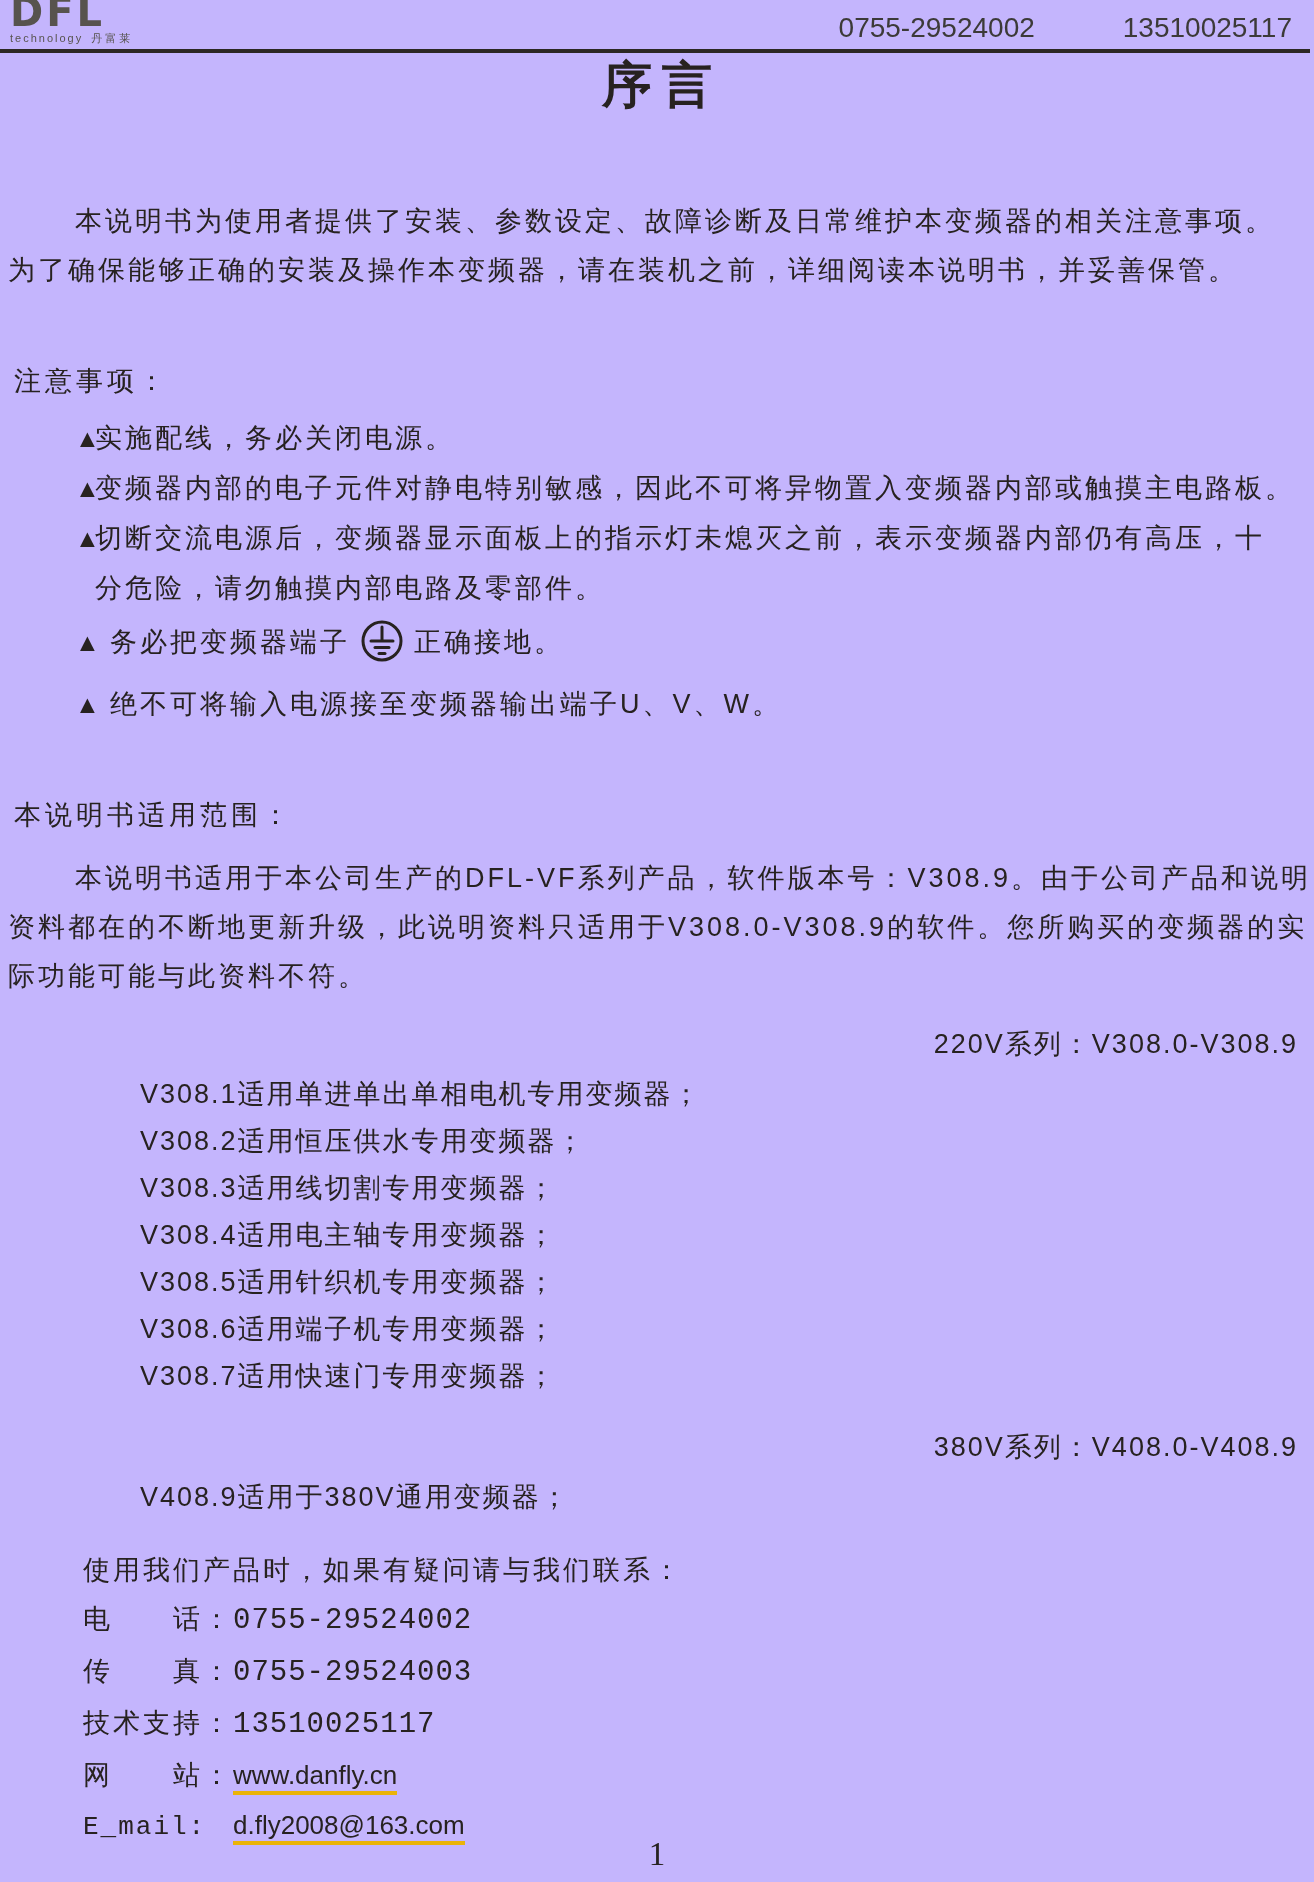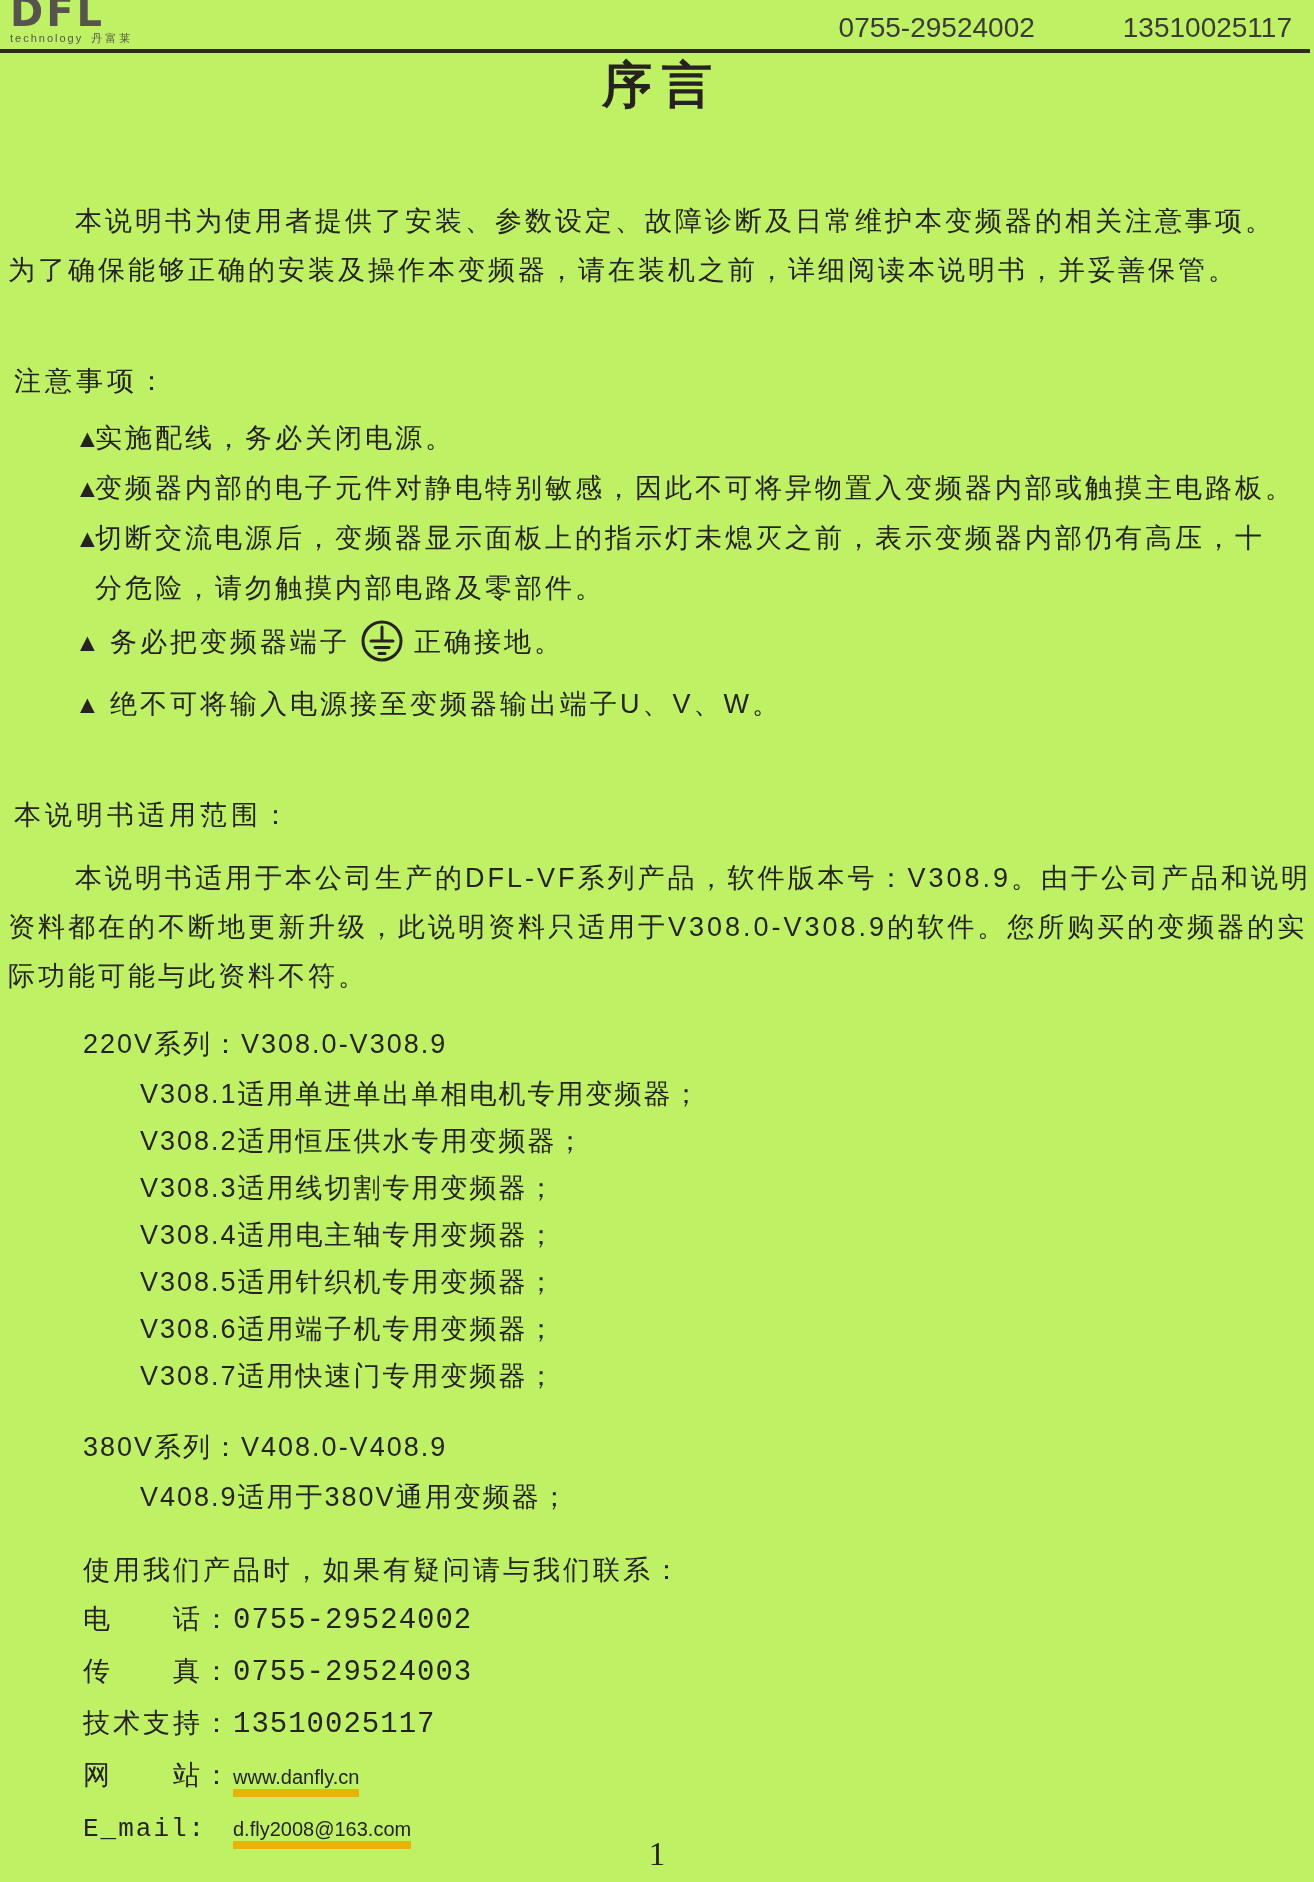--- a/index.html
+++ b/index.html
@@ -1,19 +1,19 @@
 <!DOCTYPE html>
 <html><head>
 <meta charset="utf-8">
 <style>
   html,body{margin:0;padding:0;background:#ffffff;}
   .page{
     position:relative;
     width:1314px;height:1882px;
-    background:#bef264;
+    background:#c4b5fd;
     overflow:hidden;
     color:#272220;
     font-family:"Liberation Sans","DejaVu Sans",sans-serif;
   }
   
   .header{position:relative;height:53px;}
   .logo{position:absolute;left:10px;top:-8px;line-height:1;}
   .logo-brand{
     font-family:"DejaVu Sans","Liberation Sans",sans-serif;
     font-weight:900;font-size:40px;letter-spacing:3px;color:#57534e;
@@ -48,37 +48,37 @@
   .bullet .bl{display:block;}
   .bullet-ground{margin-top:4px;}
   .bullet-uvw{margin-top:12px;}
   .ground-svg{vertical-align:-12px;margin:0 10px;}
   
   .scope-para{margin:24px 8px 0 8px;white-space:nowrap;}
   .scope-para .ln1{display:block;padding-left:67px;}
   .scope-para .ln{display:block;}
   .software-heading{margin:24px 0 0 84px;font-size:27px;letter-spacing:4px;line-height:30px;}
   
-  .series-heading{margin:28px 16px 0 83px;font-size:27px;letter-spacing:2px;line-height:30px;}
+  .series-heading{margin:28px 16px 0 83px;font-size:27px;letter-spacing:2px;line-height:30px;text-align:right;}
   .series-list{list-style:none;margin:12px 0 0 0;padding:0;}
   .series-item{margin-left:140px;font-size:27px;letter-spacing:2px;line-height:47px;white-space:nowrap;}
   .series-380{margin-top:32px;}
   
   .contact-intro{margin:26px 0 0 83px;font-size:27px;letter-spacing:3px;line-height:47px;}
   .crow{margin-left:83px;line-height:50px;font-size:27px;white-space:nowrap;}
   .clabel{display:inline-block;width:150px;letter-spacing:3px;}
   .clabel-latin{font-family:"Liberation Mono","DejaVu Sans Mono",monospace;letter-spacing:2px;font-size:26px;}
   .cval{
     font-family:"Liberation Mono","DejaVu Sans Mono",monospace;
     font-size:29px;letter-spacing:1px;
   }
   .cval-link{
     font-family:"Liberation Sans","DejaVu Sans",sans-serif;
-    font-size:20px;letter-spacing:0;
-    border-bottom:8px solid #eab308;padding-bottom:1px;
+    font-size:26px;letter-spacing:0;
+    border-bottom:4px solid #eab308;padding-bottom:1px;
     cursor:pointer;
   }
   
   .footer-page{
     position:absolute;left:0;right:0;top:1836px;
     text-align:center;
     font-family:"Liberation Serif","DejaVu Serif",serif;
     font-size:33px;color:#272220;
   }
 </style>

